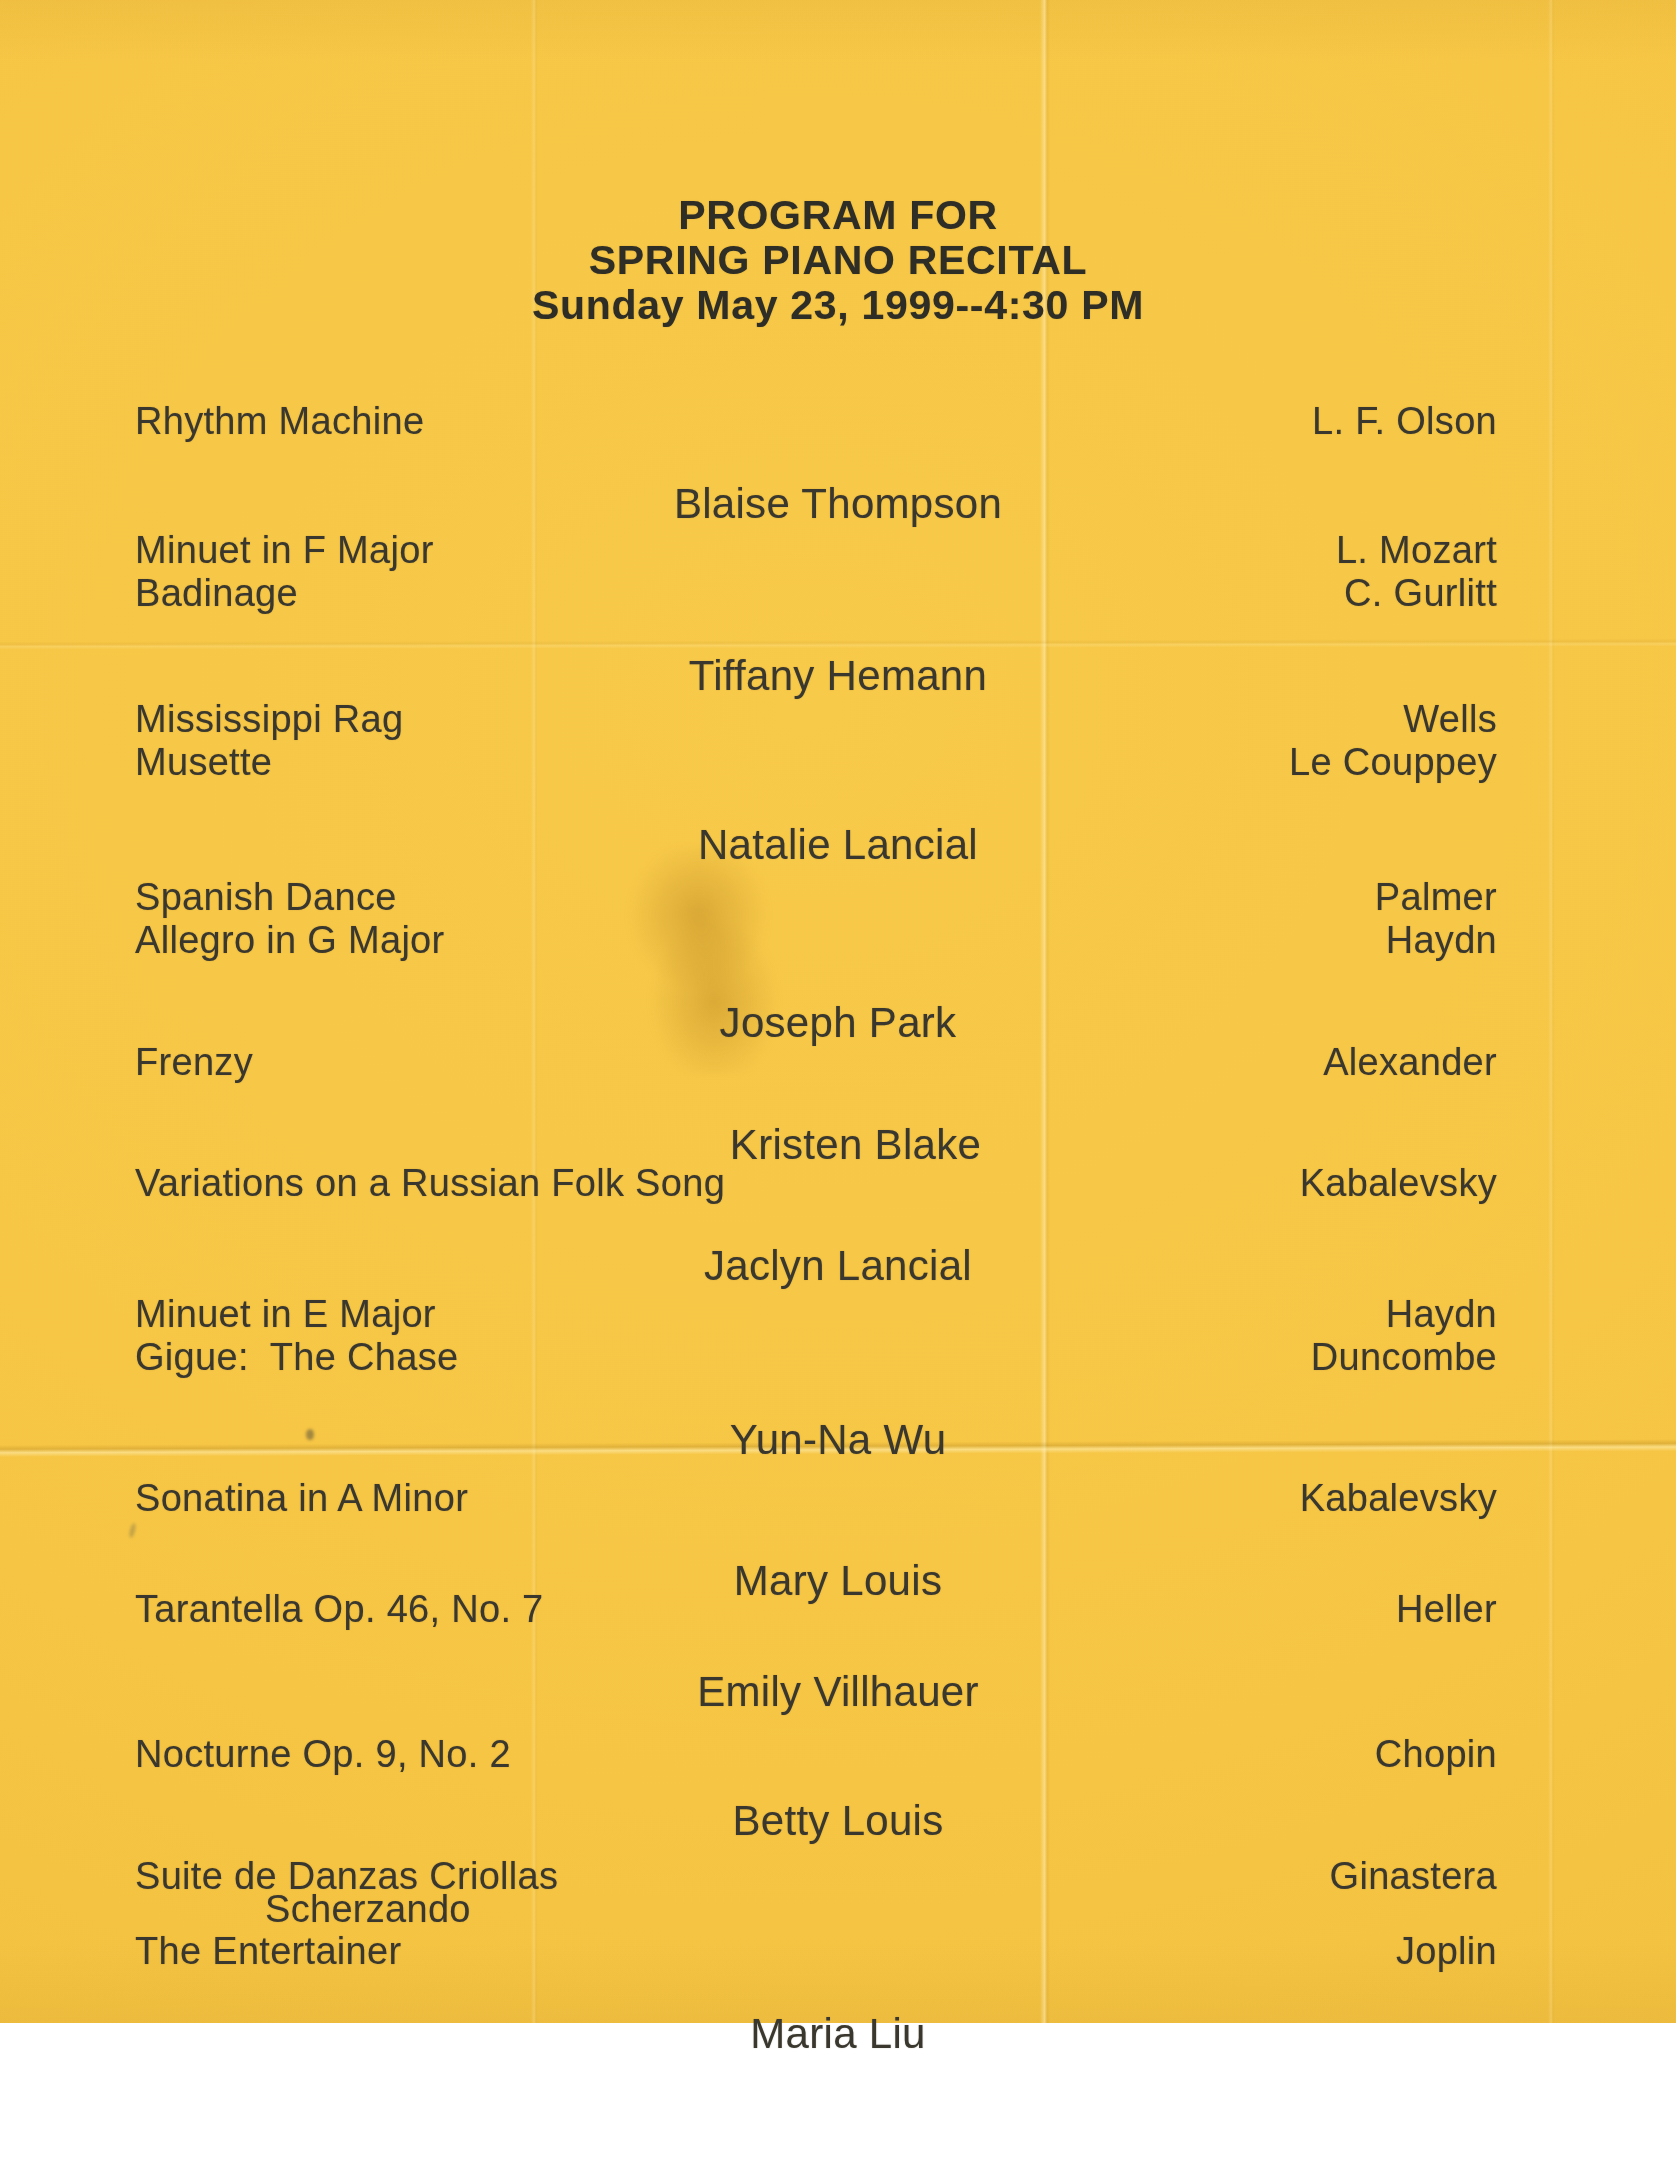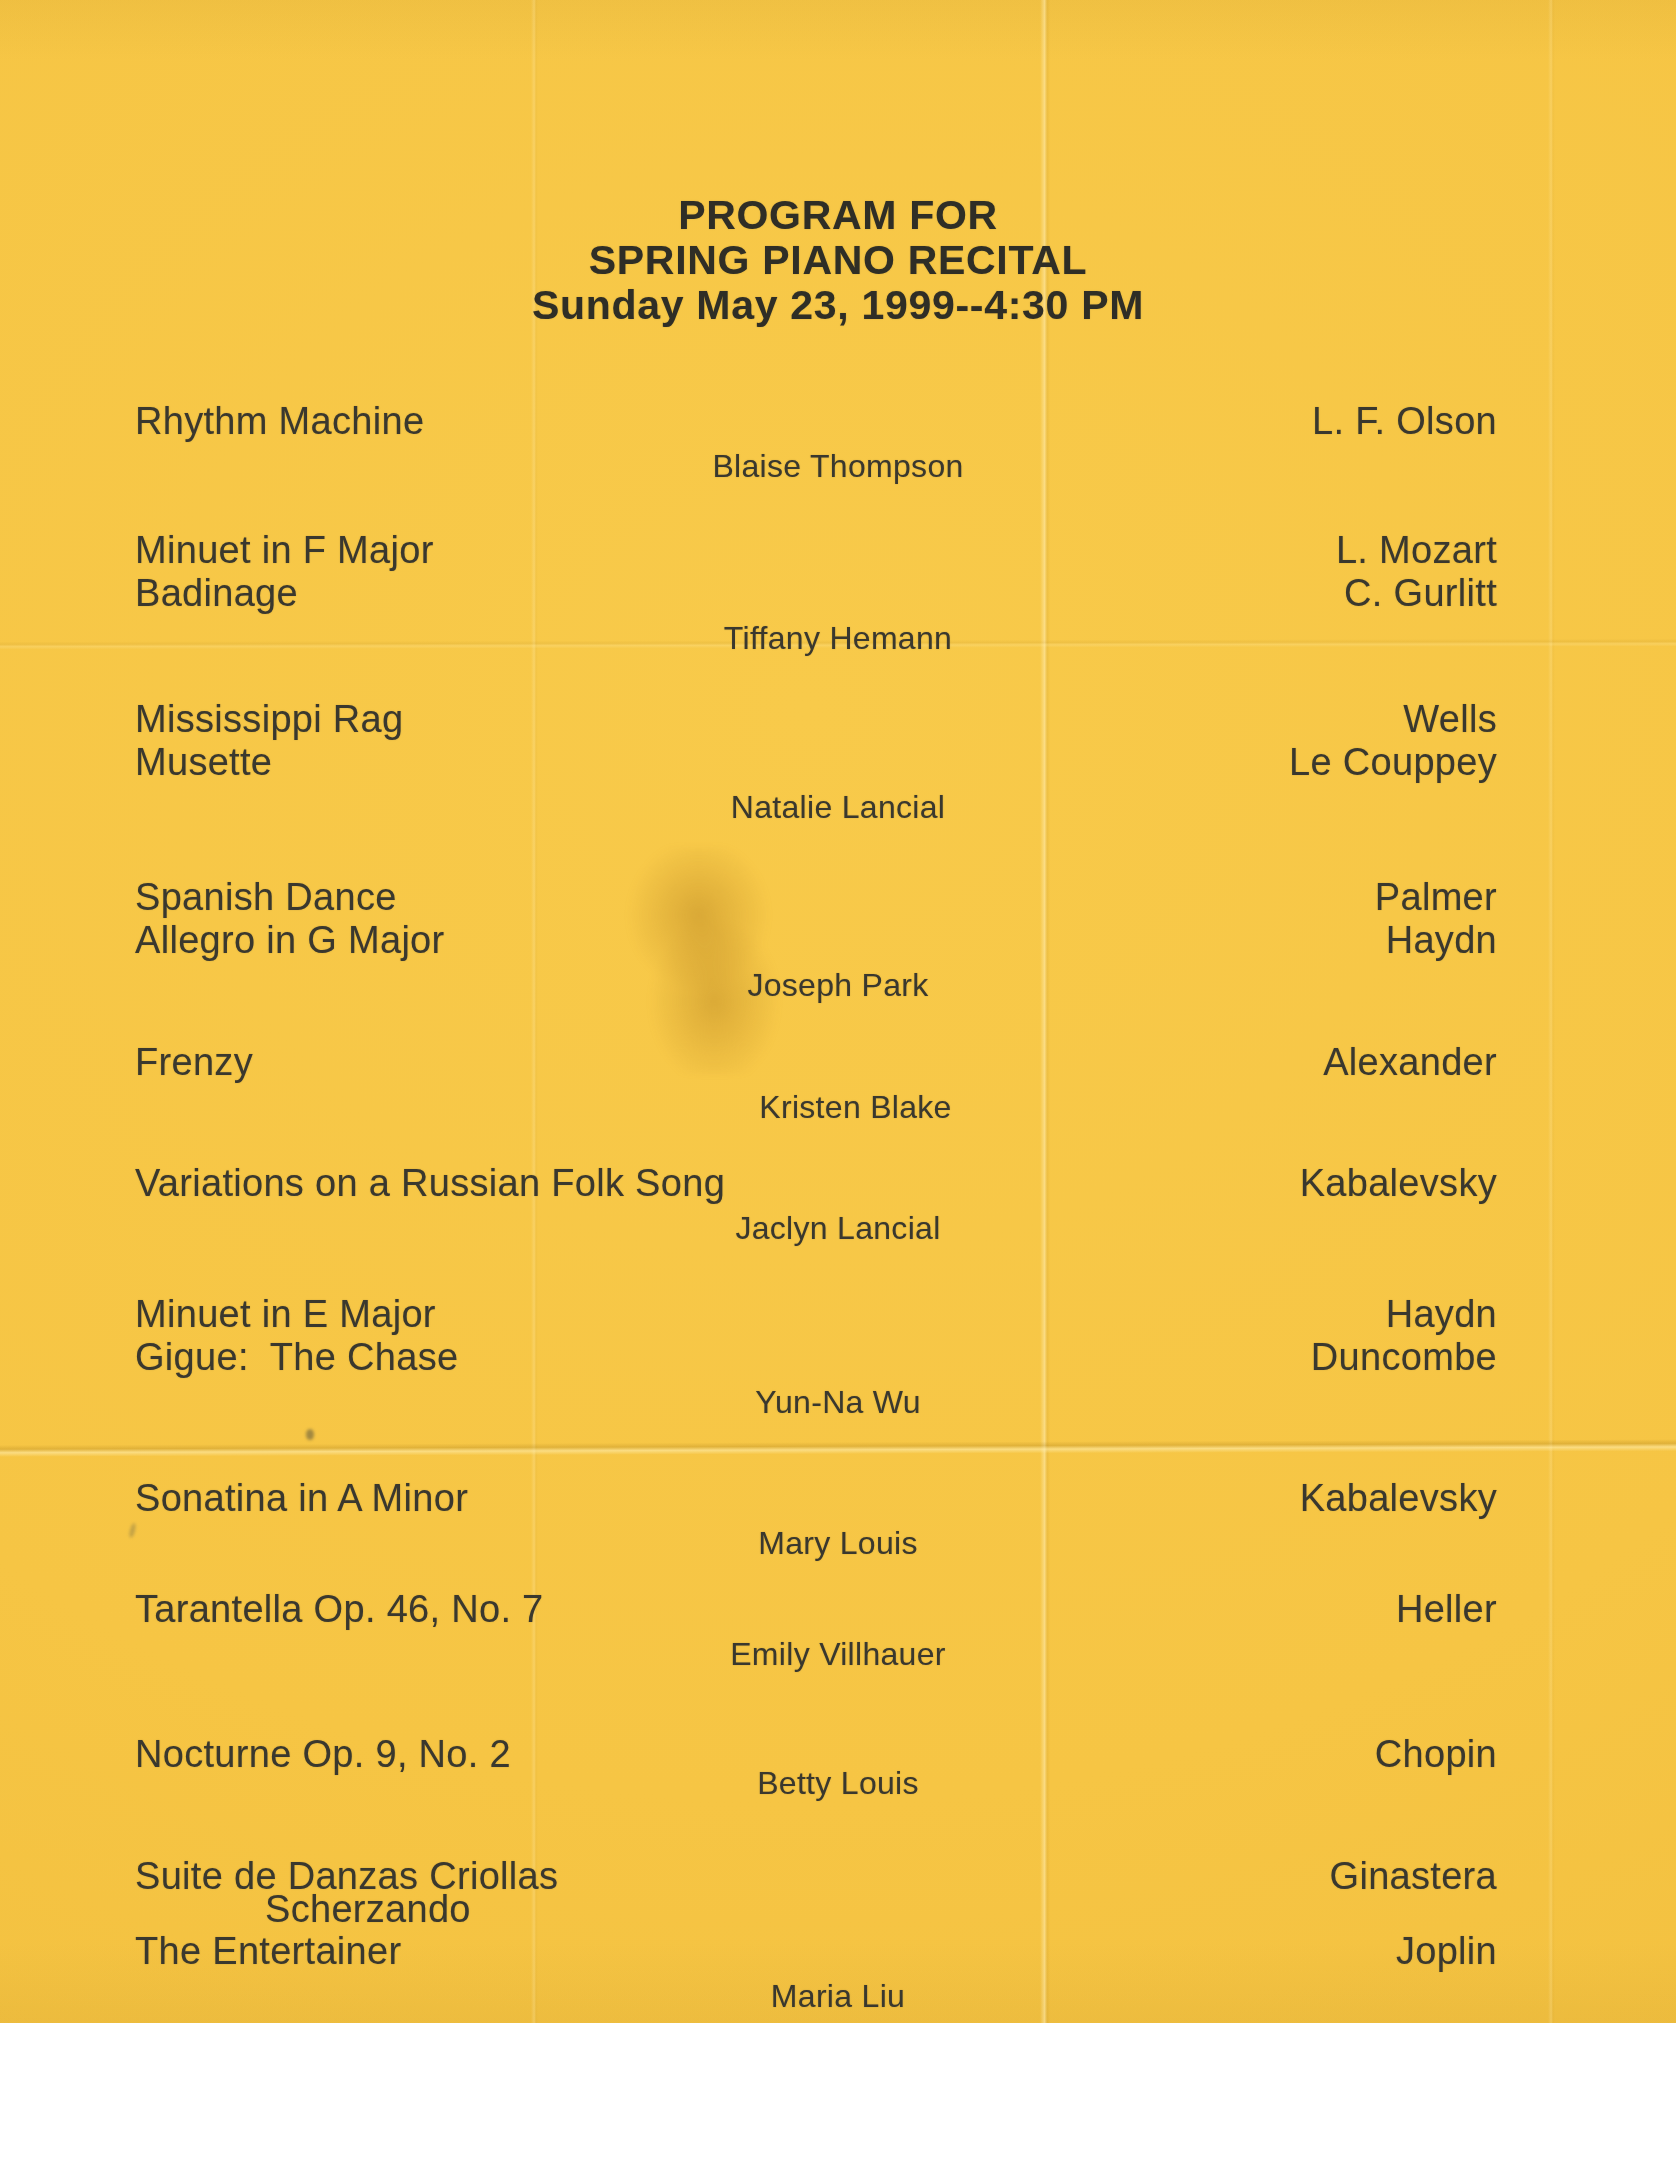--- a/index.html
+++ b/index.html
@@ -71,22 +71,22 @@
     position:absolute;left:135px;white-space:pre-wrap;
     letter-spacing:0.3px;text-shadow:0 0 1.4px rgba(70,62,40,0.30);
   }
   .piece-title.indent{left:265px;}
   .piece-composer{
     position:absolute;right:179px;
     letter-spacing:0.3px;text-shadow:0 0 1.4px rgba(70,62,40,0.30);
   }
   .performer{
     position:absolute;left:0;width:100%;
-    text-align:center;font-size:32px;line-height:43px;
-    letter-spacing:0.3px;text-shadow:0 0 1.4px rgba(70,62,40,0.30);
+    text-align:center;font-size:42px;line-height:43px;
+    letter-spacing:0.3px;text-shadow:0 0 1.4px rgba(70,62,40,0.30);margin-top:37px;
   }
 </style>
 </head>
 <body>
 
 <div class="sheet">
 
   <div class="crease-v main"></div>
   <div class="crease-v faint-left"></div>
   <div class="crease-v faint-right"></div>

